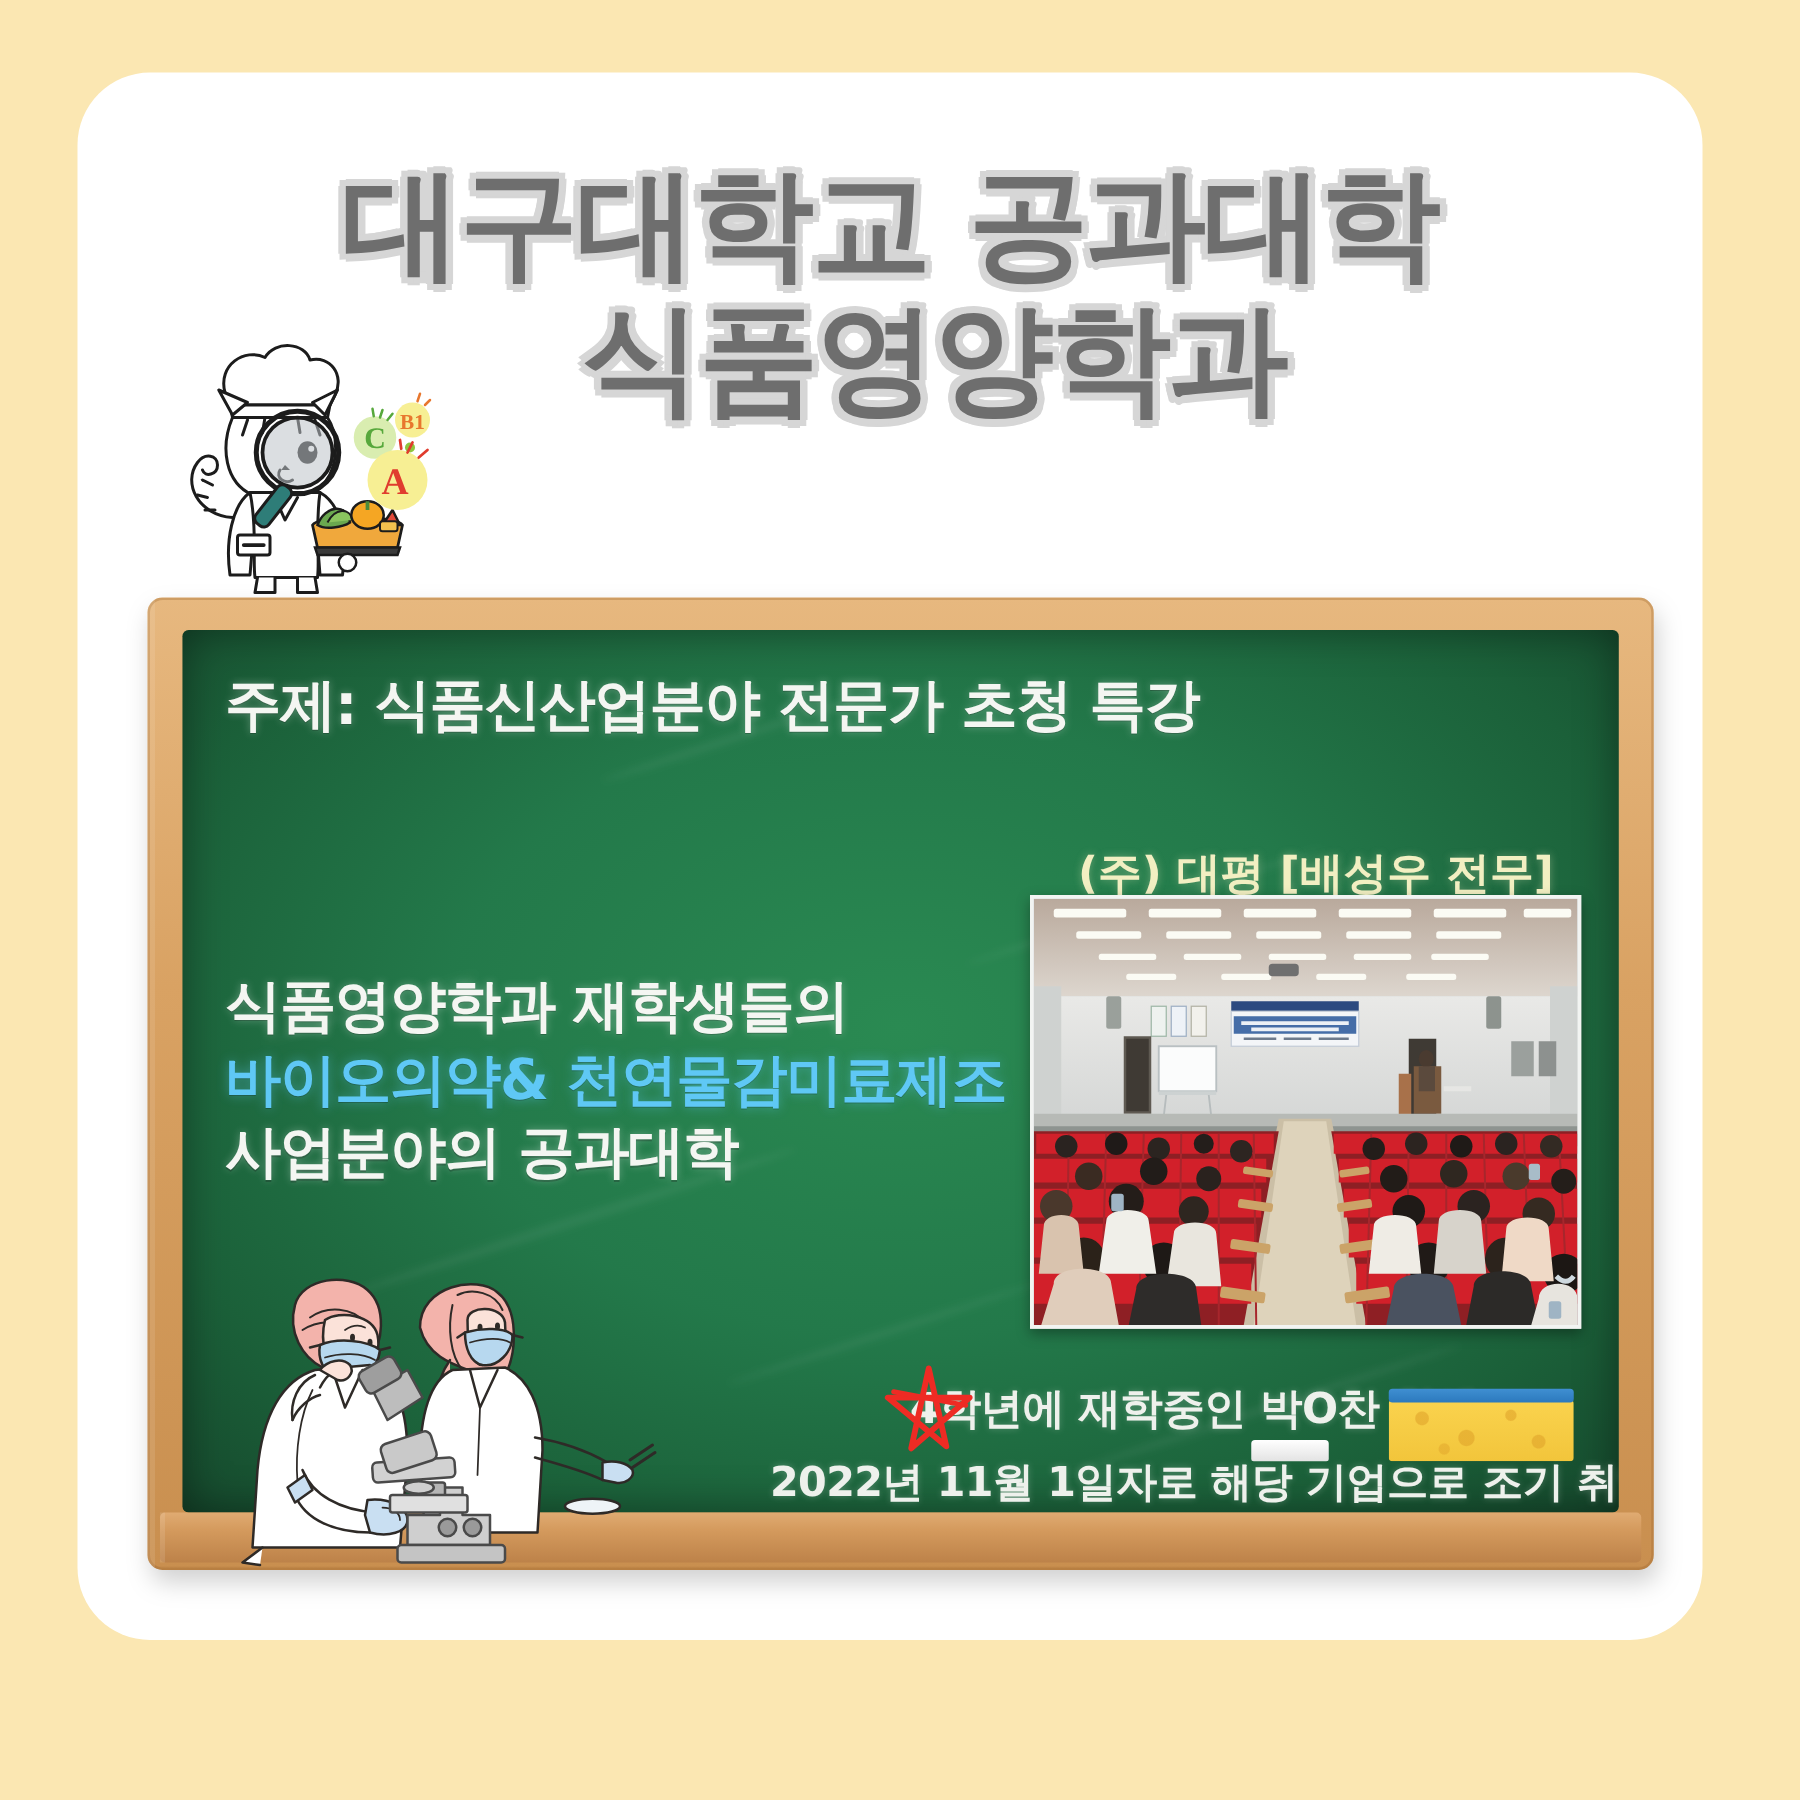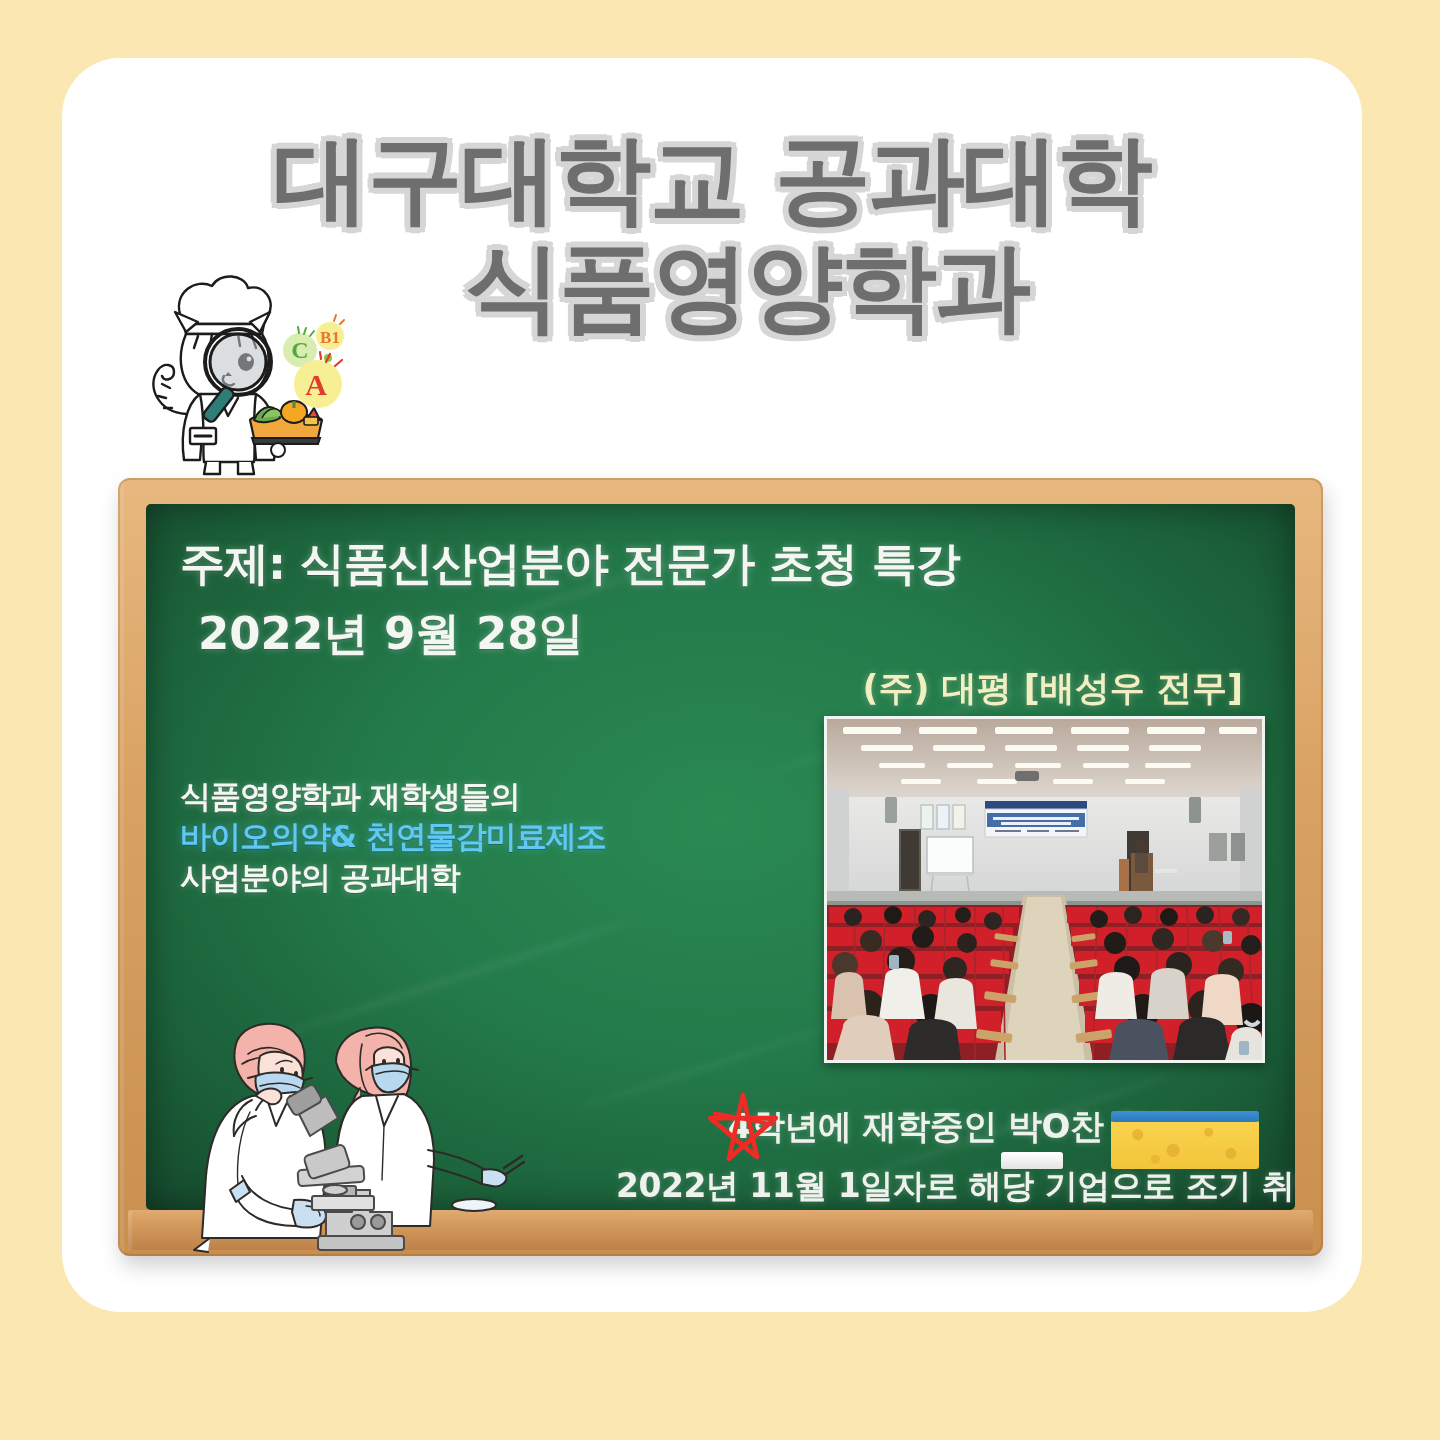--- a/index.html
+++ b/index.html
@@ -191,35 +191,35 @@
     letter-spacing: -1px;
   }
   .date-line {
     left: 52px;
     top: 100px;
     font-size: 45px;
     letter-spacing: 0px;
   }
   .company-line {
     right: 52px;
-    top: 161px;
+    top: 171px;
     font-size: 35px;
     color: #f2efc2;
     text-shadow: 0 0 7px rgba(242,239,194,0.35);
   }
 
   .body-block {
     position:absolute;
     left: 34px;
     top: 272px;
     line-height: 1.30;
   }
   .body-line {
     font-family: "DejaVu Sans", "Liberation Sans", sans-serif;
-    font-size: 31px;
+    font-size: 45px;
     color: #f4f6f2;
     white-space: nowrap;
     letter-spacing: -1px;
     text-shadow: 0 0 7px rgba(255,255,255,0.30), 0 1px 0 rgba(0,0,0,0.25);
   }
   .body-line.accent {
     color: #5fc8f5;
     text-shadow: 0 0 9px rgba(95,200,245,0.45), 0 1px 0 rgba(0,0,0,0.25);
   }
 
@@ -370,21 +370,20 @@
 
     <div class="board-inner">
       <div class="smear s1"></div>
       <div class="smear s2"></div>
       <div class="smear s3"></div>
       <div class="smear s4"></div>
       <div class="smear s5"></div>
       <div class="smear s6"></div>
 
       <div class="chalk subject-line">주제: 식품신산업분야 전문가 초청 특강</div>
-      <div class="chalk date-line">2022년 9월 28일</div>
       <div class="chalk company-line">(주) 대평 [배성우 전무]</div>
 
       <div class="body-block">
         <div class="body-line">식품영양학과 재학생들의</div>
         <div class="body-line accent">바이오의약&amp; 천연물감미료제조</div>
         <div class="body-line">사업분야의 공과대학</div>
       </div>
 
       <div class="foot-block">
         <div class="foot-line">4학년에 재학중인 박O찬 학생.</div>

